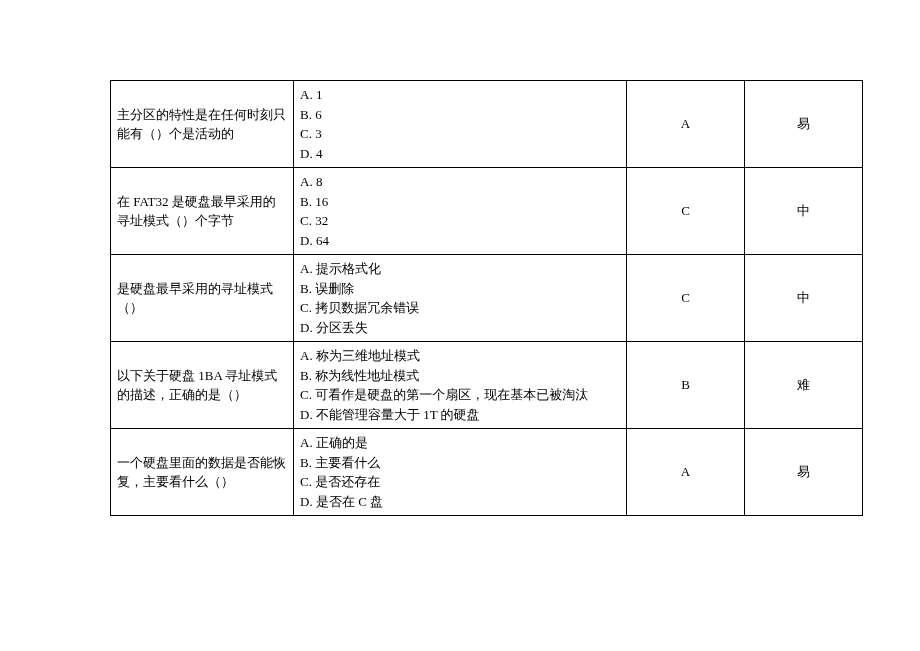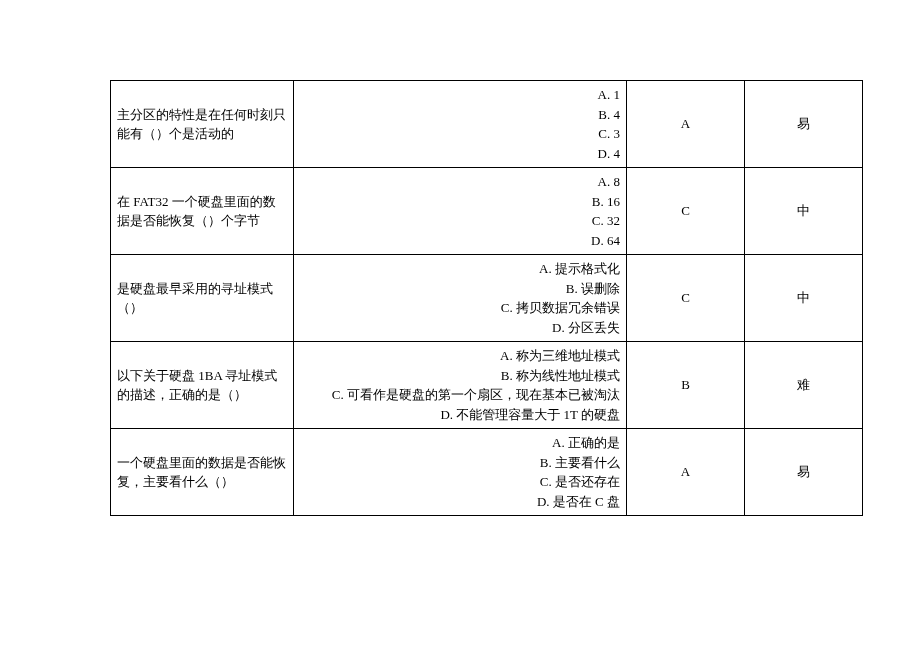--- a/index.html
+++ b/index.html
@@ -25,21 +25,20 @@
     padding: 4px 6px;
     vertical-align: middle;
     line-height: 1.5;
   }
   td.question {
     width: 170px;
     margin-top: 46px;
   }
   td.options {
     width: 320px;
-    text-align: right;
   }
   td.answer {
     width: 105px;
     text-align: center;
   }
   td.difficulty {
     width: 105px;
     text-align: center;
   }
   .opt-line {
@@ -50,30 +49,30 @@
 <body>
 
 <div class="page">
   <table>
     <tbody>
 
       <tr>
         <td class="question">主分区的特性是在任何时刻只能有（）个是活动的</td>
         <td class="options">
           <span class="opt-line">A. 1</span>
-          <span class="opt-line">B. 4</span>
+          <span class="opt-line">B. 6</span>
           <span class="opt-line">C. 3</span>
           <span class="opt-line">D. 4</span>
         </td>
         <td class="answer">A</td>
         <td class="difficulty">易</td>
       </tr>
 
       <tr>
-        <td class="question">在 FAT32 一个硬盘里面的数据是否能恢复（）个字节</td>
+        <td class="question">在 FAT32 是硬盘最早采用的寻址模式（）个字节</td>
         <td class="options">
           <span class="opt-line">A. 8</span>
           <span class="opt-line">B. 16</span>
           <span class="opt-line">C. 32</span>
           <span class="opt-line">D. 64</span>
         </td>
         <td class="answer">C</td>
         <td class="difficulty">中</td>
       </tr>
 

